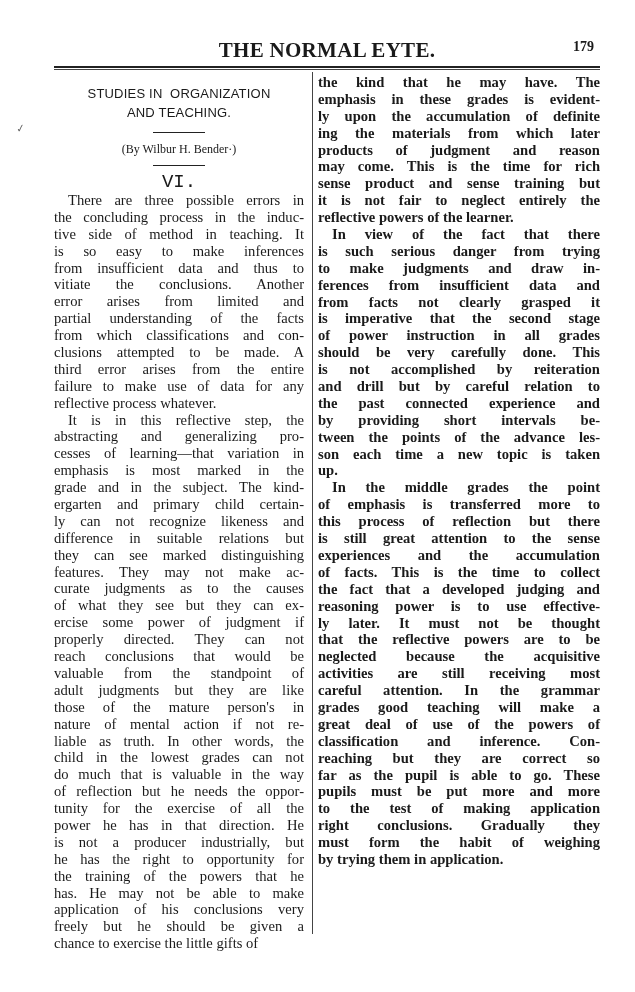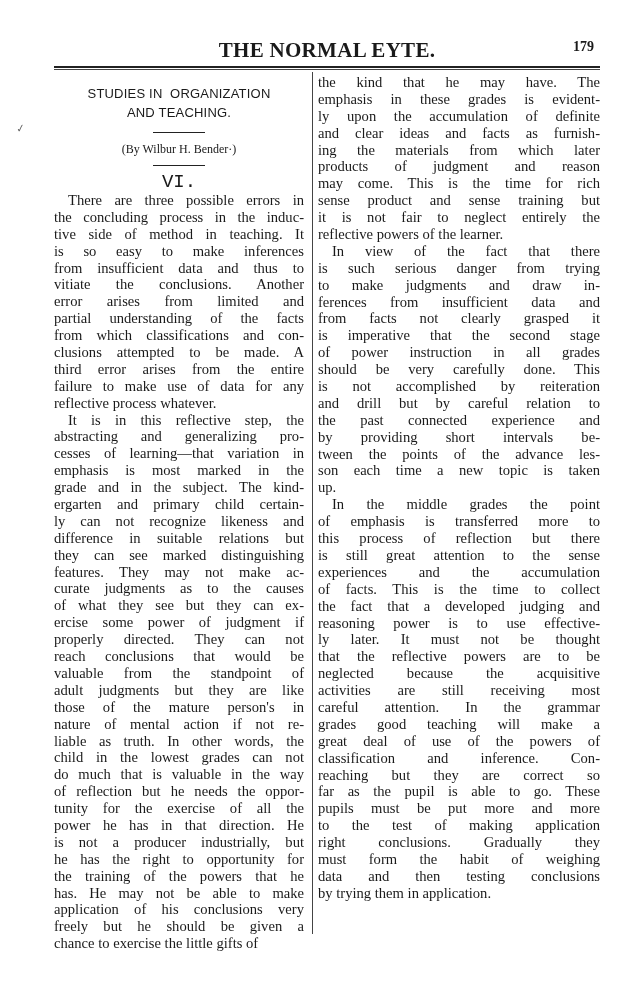--- a/index.html
+++ b/index.html
@@ -7,21 +7,21 @@
          font-family: "DejaVu Serif", "Liberation Serif", serif; color: #1a1a1a; }
   .running-head { position: absolute; top: 38px; left: 54px; width: 546px; height: 24px; }
   .running-title { position: absolute; left: 0; right: 0; text-align: center;
                    font-family: "Liberation Serif", serif; font-weight: bold; font-size: 21px; letter-spacing: 0.3px; }
   .page-num { position: absolute; right: 6px; top: 1px; font-family: "Liberation Serif", serif;
               font-weight: bold; font-size: 14px; }
   .head-rule { position: absolute; top: 66px; left: 54px; width: 546px; height: 4px;
                border-top: 2px solid #222; border-bottom: 1px solid #444; box-sizing: border-box; }
   .col { position: absolute; top: 74px; }
   .col-left { left: 54px; width: 250px; }
-  .col-right { left: 318px; width: 282px; }
+  .col-right { left: 318px; width: 282px; font-weight: bold; }
   .col-divider { position: absolute; top: 72px; left: 312px; width: 1px; height: 862px; background: #444; }
   .article-title { font-family: "Liberation Sans", sans-serif; font-weight: normal; font-size: 13px;
                    text-align: center; line-height: 19px; letter-spacing: 0.2px; margin: 10px; }
   .short-rule { width: 52px; height: 0; border-top: 1.5px solid #222; margin: 6px auto 6px auto; }
   .byline { text-align: center; font-family: "Liberation Serif", serif; font-size: 12px; line-height: 20px; }
   .section-num { text-align: center; font-family: Liberation Mono, monospace; font-size: 19px; line-height: 20px; }
   .line { font-family: "Liberation Serif", serif; font-size: 14.6px; line-height: 16.9px;
           text-align: justify; text-align-last: justify; white-space: nowrap; height: 16.9px; }
   .line.last { text-align-last: left; }
   .line.indent { text-indent: 14px; }
@@ -102,21 +102,20 @@
 </div>
 
 <div class="col-divider"></div>
 
 <div class="col col-right">
   <div id="right-body">
       <div class="para">
         <div class="line">the kind that he may have.  The</div>
         <div class="line">emphasis in these grades is evident-</div>
         <div class="line">ly upon the accumulation of definite</div>
-        <div class="line">and clear ideas and facts as furnish-</div>
         <div class="line">ing the materials from which later</div>
         <div class="line">products of judgment and  reason</div>
         <div class="line">may come.  This is the time for rich</div>
         <div class="line">sense product and sense training but</div>
         <div class="line">it is not fair to neglect entirely the</div>
         <div class="line last">reflective powers  of  the  learner.</div>
       </div>
       <div class="para">
         <div class="line indent">In view of the fact that there</div>
         <div class="line">is such serious danger from trying</div>
@@ -150,17 +149,16 @@
         <div class="line">careful attention.  In the grammar</div>
         <div class="line">grades good teaching will make  a</div>
         <div class="line">great deal of use of the powers of</div>
         <div class="line">classification and inference.  Con-</div>
         <div class="line">reaching but they are correct  so</div>
         <div class="line">far as the pupil is able to go. These</div>
         <div class="line">pupils must be put more and more</div>
         <div class="line">to the test of making application</div>
         <div class="line">right conclusions.  Gradually  they</div>
         <div class="line">must form the habit of weighing</div>
-        <div class="line">data and then testing conclusions</div>
         <div class="line last">by trying them in application.</div>
       </div>
     </div>
 </div>
 
 </body></html>

